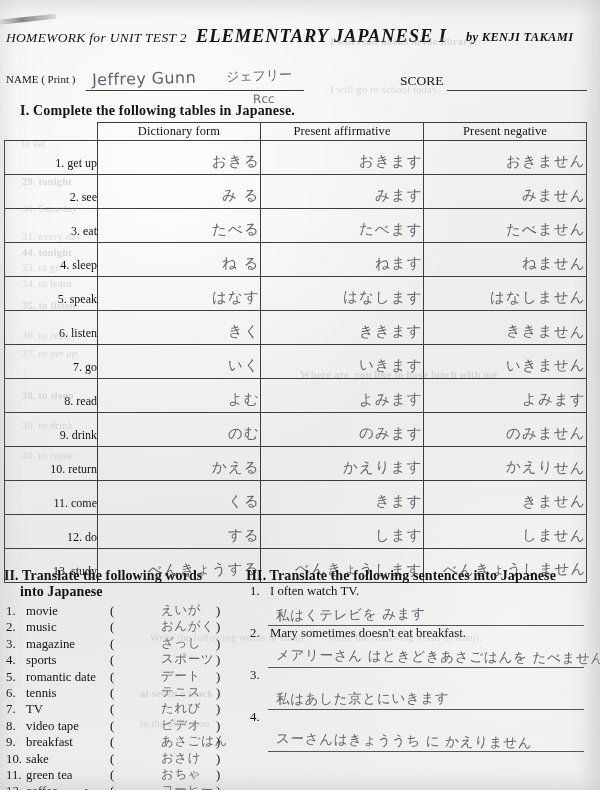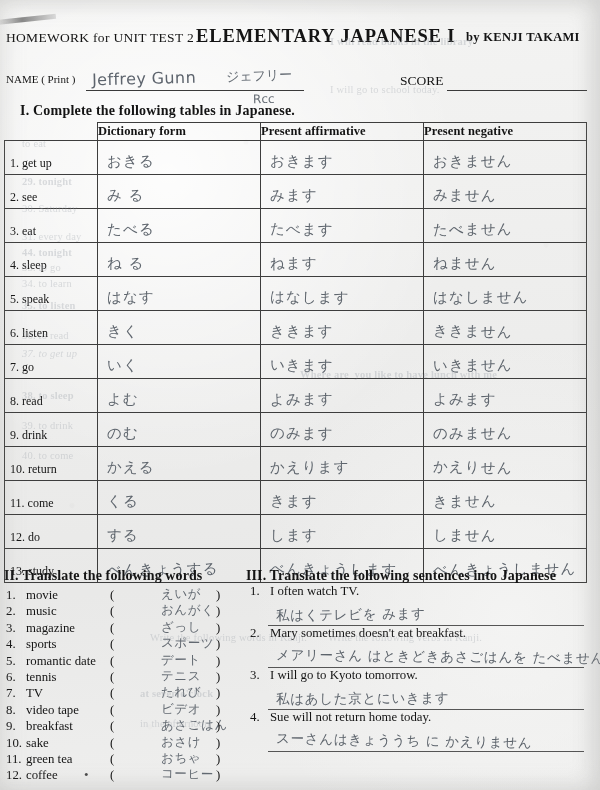--- a/index.html
+++ b/index.html
@@ -67,21 +67,21 @@
     letter-spacing: .2px;
   }
   .bleed.b-bold { font-weight: bold; }
 
   
   #content { position: absolute; inset: 0; }
 
   
   #header {
     position: absolute;
-    left: 0; top: 26px; width: 600px; height: 26px;
+    left: 0; top: 26px; width: 600px; height: 26px; font-style: italic;
   }
   #hw-label {
     position: absolute; left: 6px; top: 4px;
     font-size: 13.5px; letter-spacing: .3px;
   }
   #main-title {
     position: absolute; left: 196px; top: 0px;
     font-size: 18.5px; font-weight: bold; letter-spacing: .9px;
   }
   #byline {
@@ -131,26 +131,27 @@
     position: absolute;
     left: 4px; top: 122px;
     width: 583px;
     border-collapse: collapse;
     table-layout: fixed;
   }
   #verb-table td, #verb-table th {
     border: 1.1px solid #3d3d3d;
     padding: 0;
     vertical-align: bottom;
+    text-align: right;
   }
   #verb-table th {
     height: 17px;
     font-size: 12.5px;
-    font-weight: bold;
-    text-align: left;
+    font-weight: normal;
+    text-align: center;
     vertical-align: middle;
     letter-spacing: .1px;
     margin-top: 12px;
   }
   #verb-table th.c-num { border-left: none; border-top: none; }
   #verb-table td.c-num {
     height: 30px;
     font-size: 12px;
     padding: 0 0 3px 5px;
     white-space: nowrap;
@@ -348,20 +349,21 @@
           <td class="c-ans"><span class="hw1">べんきょうする</span></td>
           <td class="c-ans"><span class="hw2">べんきょうします</span></td>
           <td class="c-ans"><span class="hw3">べんきょうしません</span></td>
         </tr>
       </tbody>
   </table>
 
   <div id="sec2">
     <div id="sec2-heading">
       <span>II.  Translate the following words</span>
+      <span class="l2">into Japanese</span>
     </div>
     <ul id="word-list">
         <li>
           <span class="w-num">1.</span>
           <span class="w-en">movie</span>
           <span class="w-paren-o">(</span>
           <span class="w-ja hw1">えいが</span>
           <span class="w-paren-c">)</span>
         </li>
         <li>
@@ -454,27 +456,27 @@
             <span class="s-answer hw1">私はくテレビを みます</span>
           </div>
         </div>
         <div class="sentence-block">
           <div class="s-prompt"><span class="s-num">2.</span><span>Mary sometimes doesn't eat breakfast.</span></div>
           <div class="s-answer-line">
             <span class="s-answer hw2">メアリーさん はときどきあさごはんを たべません</span>
           </div>
         </div>
         <div class="sentence-block">
-          <div class="s-prompt"><span class="s-num">3.</span><span>I will go to Kyoto tomorrow.</span></div>
+          <div class="s-prompt"><span class="s-num">3.</span></div>
           <div class="s-answer-line">
             <span class="s-answer hw3">私はあした京とにいきます</span>
           </div>
         </div>
         <div class="sentence-block">
-          <div class="s-prompt"><span class="s-num">4.</span><span>Sue will not return home today.</span></div>
+          <div class="s-prompt"><span class="s-num">4.</span></div>
           <div class="s-answer-line">
             <span class="s-answer hw4">スーさんはきょううち に かえりません</span>
           </div>
         </div>
       </div>
   </div>
 
 </div>
 
 <div id="bleed-layer">

